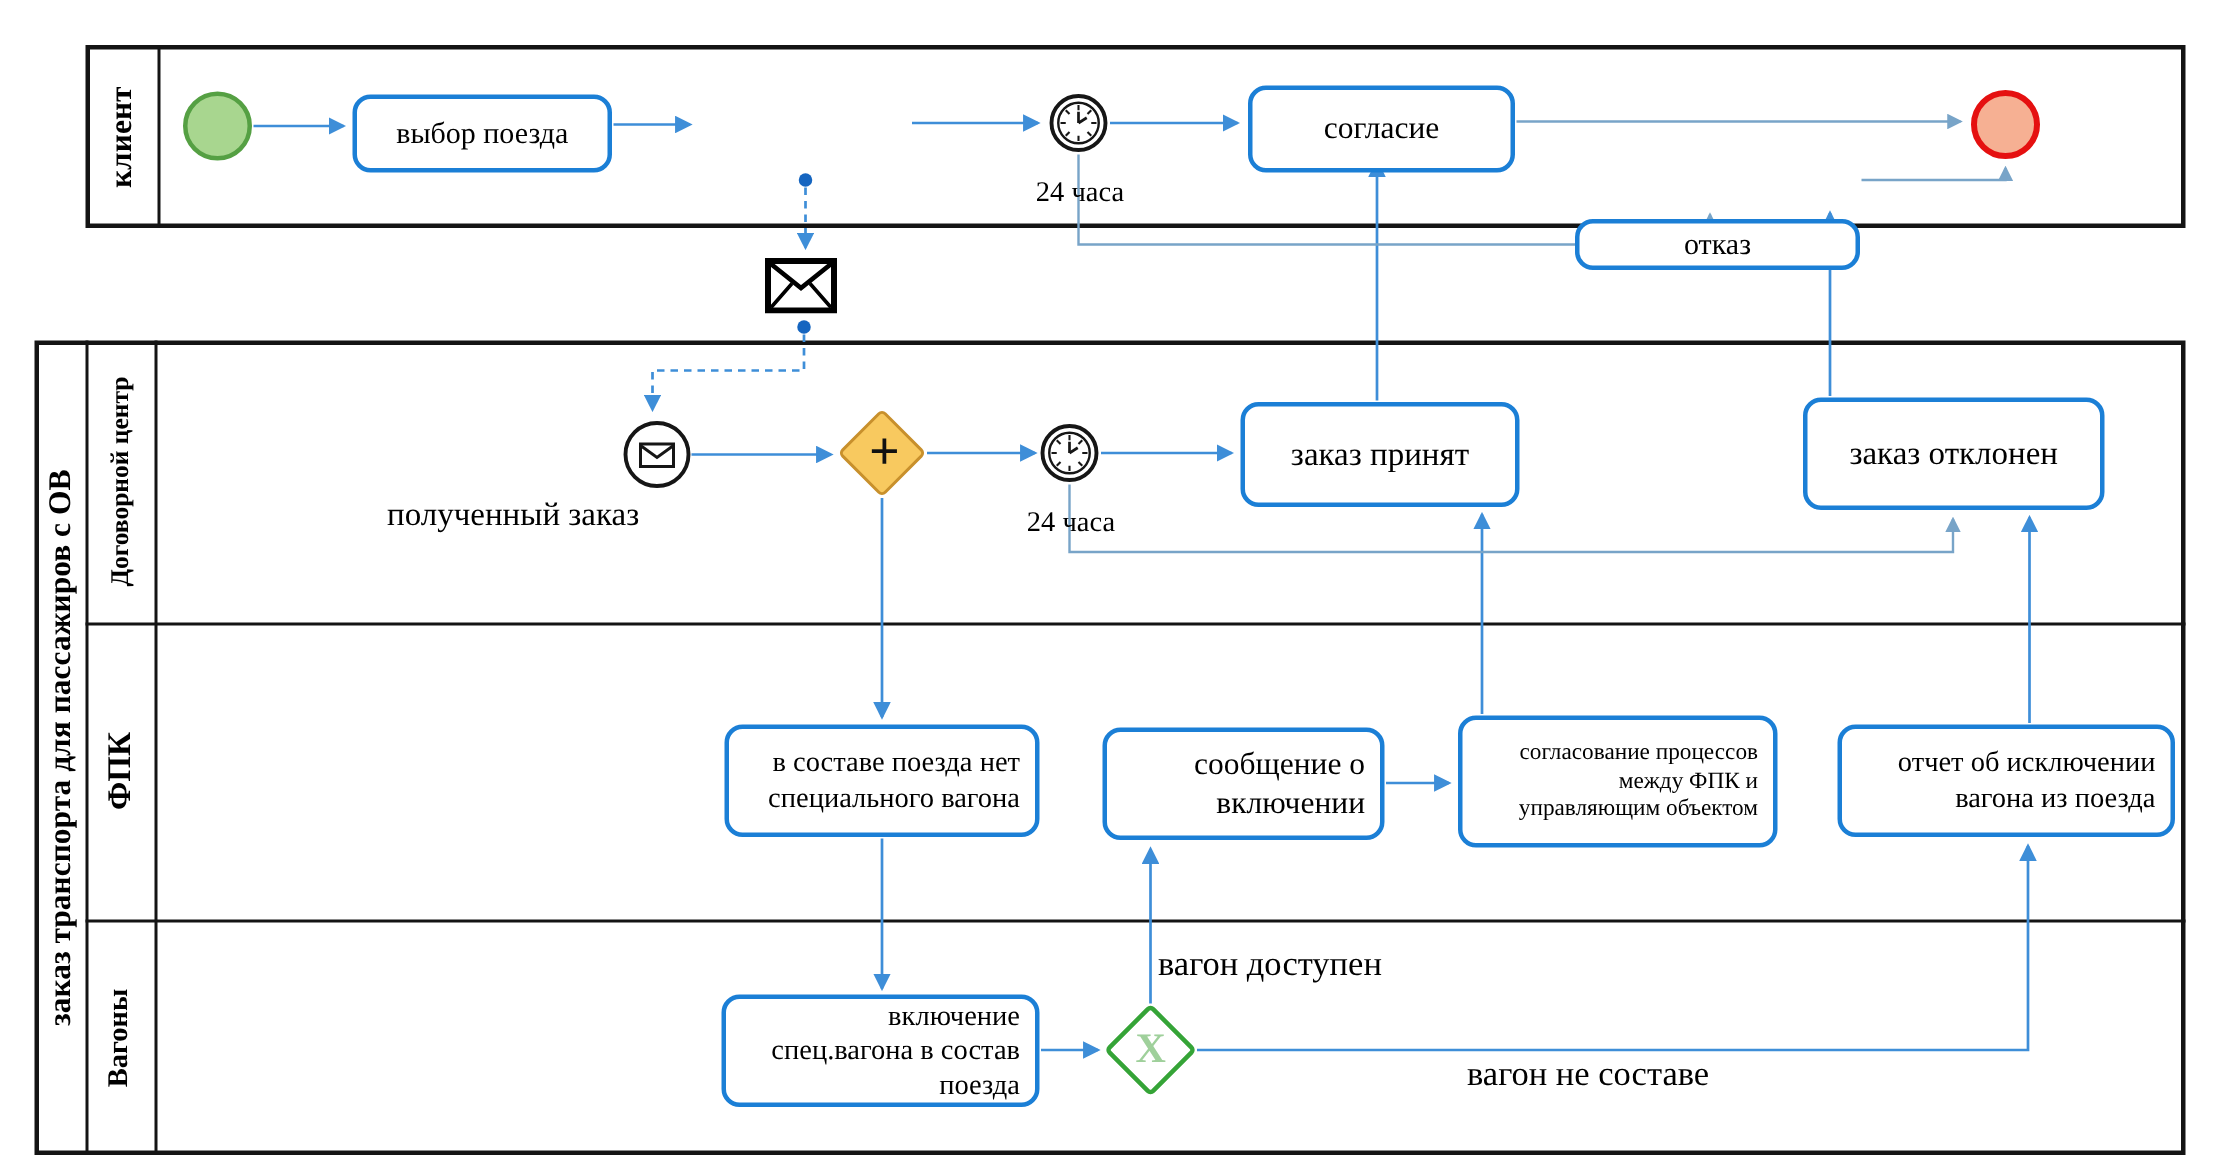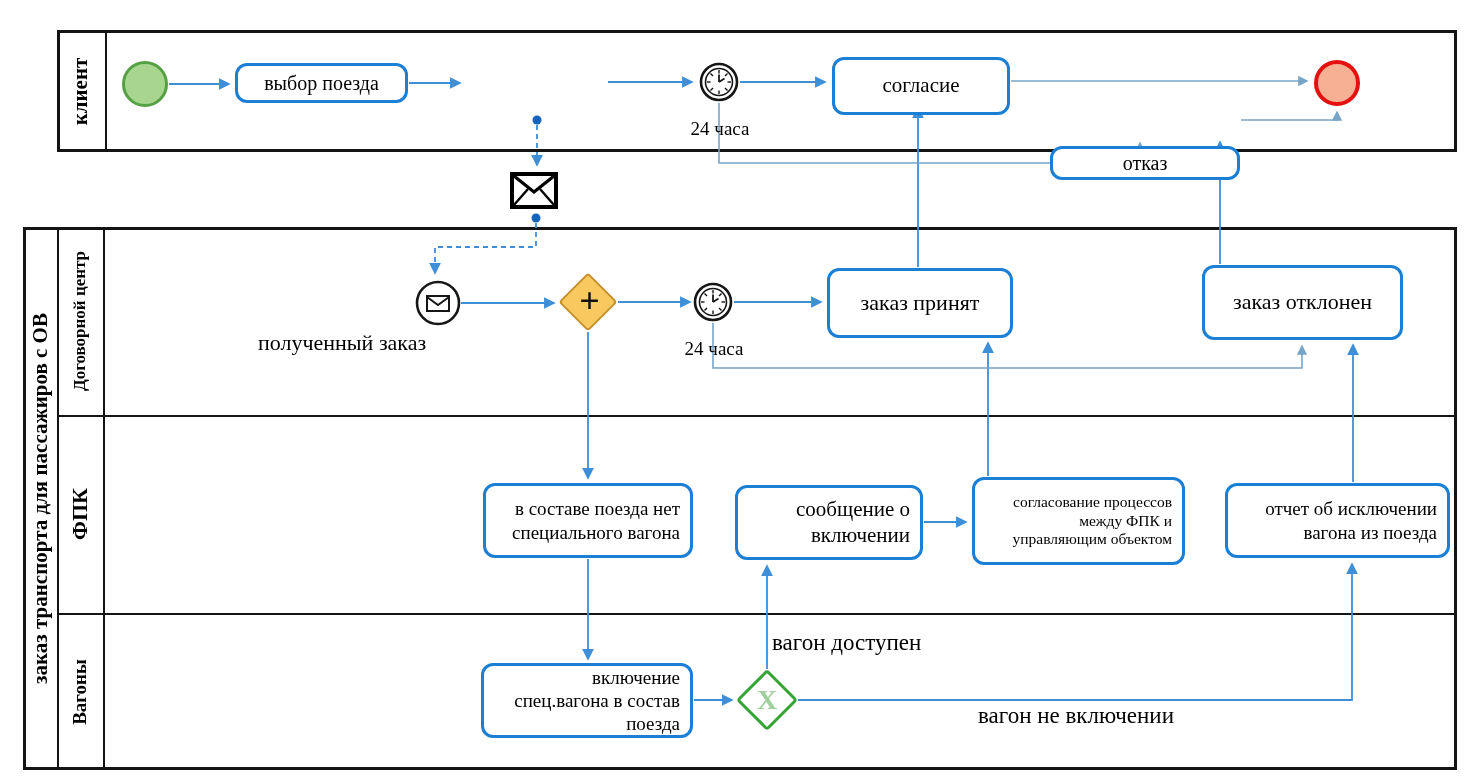--- a/index.html
+++ b/index.html
@@ -89,21 +89,21 @@
     <g fill="none" stroke="#3e8ed8" stroke-width="1.8" stroke-dasharray="5,4">
       <path d="M537,125 V165" marker-end="url(#arr)"></path>
       <path d="M536,223 V247 H435 V273" marker-end="url(#arr)"></path>
     </g>
     <circle cx="537" cy="120" r="4.5" fill="#1565c0"></circle>
     <circle cx="536" cy="218" r="4.5" fill="#1565c0"></circle>
   </svg>
 
   <div class="evt" style="left:122px;top:61px;width:46px;height:46px;background:#a8d68f;border:3px solid #55a043;"></div>
 
-  <div class="task" style="left:235px;top:63px;width:173px;height:40px;font-size:20px;">
+  <div class="task" style="left:235px;top:63px;width:173px;height:52px;font-size:20px;">
     <span>выбор поезда</span>
   </div>
 
 
   <svg class="icon" style="left:699px;top:62px;" width="40" height="40" viewBox="0 0 40 40">
     <circle cx="20" cy="20" r="18" fill="#fff" stroke="#161616" stroke-width="2.6"></circle>
     <circle cx="20" cy="20" r="13.5" fill="none" stroke="#161616" stroke-width="1.6"></circle>
     <g stroke="#161616" stroke-width="1.4">
       <line x1="20" y1="8" x2="20" y2="11.5"></line>
         <line x1="20" y1="28.5" x2="20" y2="32"></line>
@@ -199,16 +199,16 @@
   </div>
 
   <div class="gw" style="left:745px;top:678px;width:44px;height:44px;background:#fff;border:3px solid #35a437;border-radius:4px;">
     <span style="font-size:28px;color:#9fd09b;">X</span>
   </div>
 
   <div class="elabel" style="left:772px;top:630px;width:220px;font-size:23px;">
     <span>вагон доступен</span>
   </div>
   <div class="elabel" style="left:978px;top:703px;width:280px;font-size:23px;">
-    <span>вагон не включении</span>
+    <span>вагон не составе</span>
   </div>
 
 </div>
 
 </body></html>

